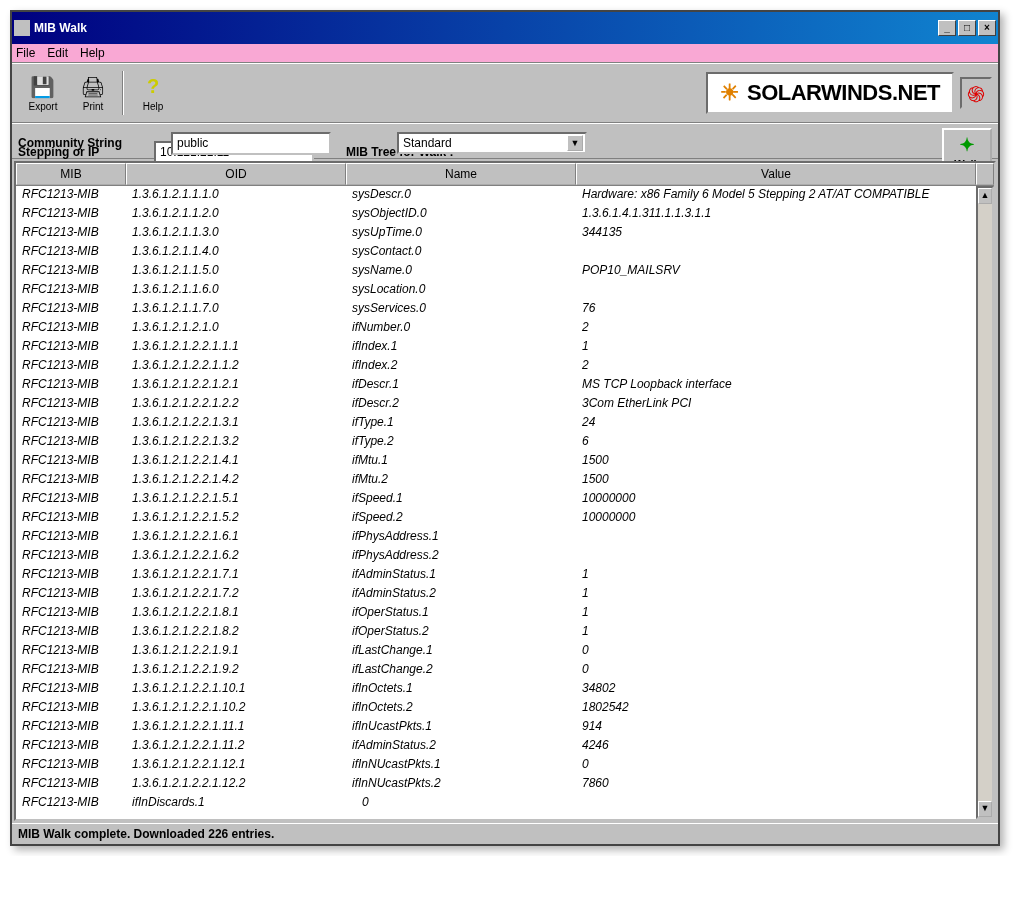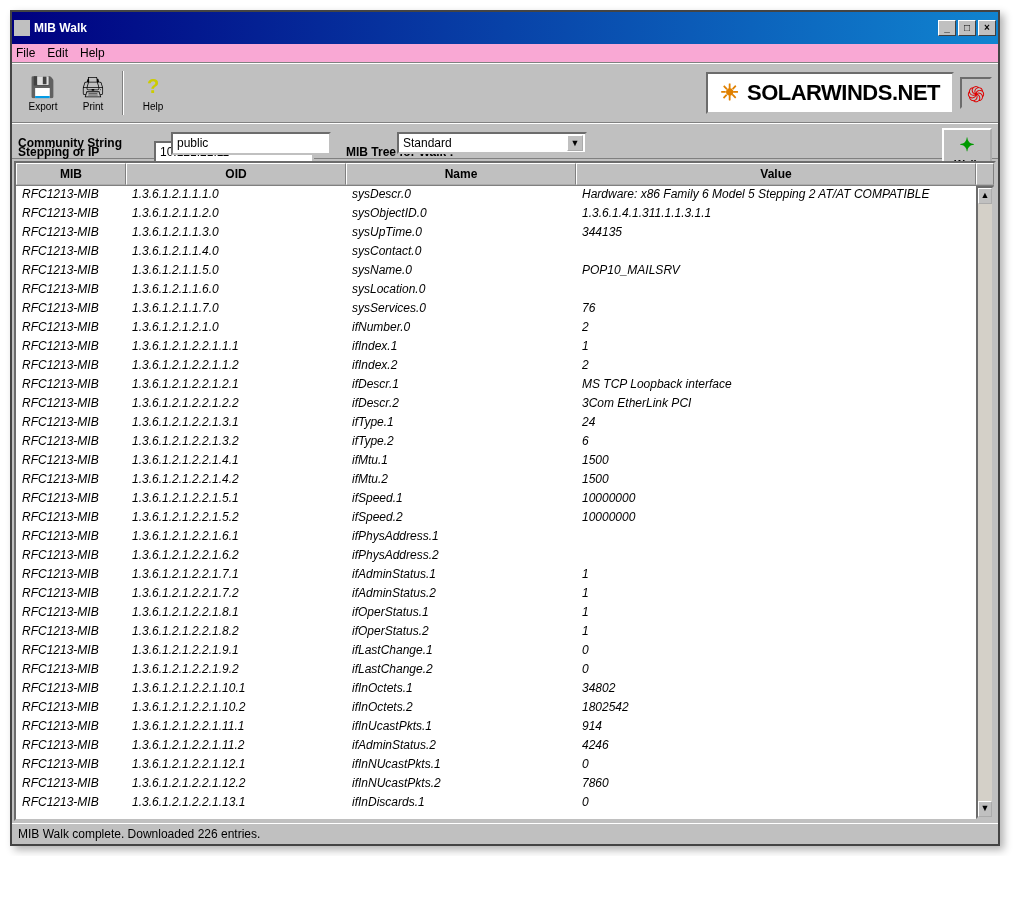--- a/index.html
+++ b/index.html
@@ -95,35 +95,35 @@
 .grid {
   background:#fff; width:100%; border:2px inset #c0c0c0;
   height: 660px; overflow: hidden; position:relative;
   display:flex; flex-direction:column;
 }
 .grid-head {
   display:flex; background:#c0c0c0; border-bottom:1px solid #808080; flex-shrink:0;
 }
 .gh {
   border:1px outset #fff; border-right:1px solid #808080;
-  padding:3px 6px; font-weight:bold; font-size:12px; text-align:center;
+  padding:3px 6px; font-weight:normal; font-size:12px; text-align:center;
 }
 .col-mib { width: 110px; }
 .col-oid { width: 220px; }
 .col-name { width: 230px; }
 .col-value { flex:1; }
 .sb-col { width:18px; background:#c0c0c0; border:2px inset #c0c0c0; display:flex; flex-direction:column;}
 .sb-btn { height:16px; background:#c0c0c0; border:1px outset #fff; text-align:center; font-size:9px; line-height:13px;}
 .sb-track { flex:1; background:#d4d0c8;}
 .grid-body { flex:1; overflow:hidden; display:flex;}
 .rows { flex:1; overflow:hidden;font-style:italic;}
 .row { display:flex; height:19px; font-size:12px; white-space:nowrap;}
 .row > div { padding:1px 6px; overflow:hidden; text-overflow:clip;}
 .status {
-  background:#c0c0c0; border-top:1px solid #fff; padding:3px 6px; font-weight:normal; font-size:12px;
+  background:#c0c0c0; border-top:1px solid #fff; padding:3px 6px; font-weight:bold; font-size:12px;
 }
 </style>
 </head>
 <body>
 
 <div class="window">
 
   <div class="titlebar">
     <span class="title-icon"></span>
     <span class="title">MIB Walk</span>
@@ -381,21 +381,20 @@
               <div class="col-value">0</div>
             </div>
             <div class="row">
               <div class="col-mib">RFC1213-MIB</div>
               <div class="col-oid">1.3.6.1.2.1.2.2.1.12.2</div>
               <div class="col-name">ifInNUcastPkts.2</div>
               <div class="col-value">7860</div>
             </div>
             <div class="row">
               <div class="col-mib">RFC1213-MIB</div>
-              <div class="col-oid">1.3.6.1.2.1.2.2.1.13.1</div>
               <div class="col-name">ifInDiscards.1</div>
               <div class="col-value">0</div>
             </div>
           </div>
         <div class="sb-col">
           <div class="sb-btn">▲</div>
           <div class="sb-track"></div>
           <div class="sb-btn">▼</div>
         </div>
       </div>

